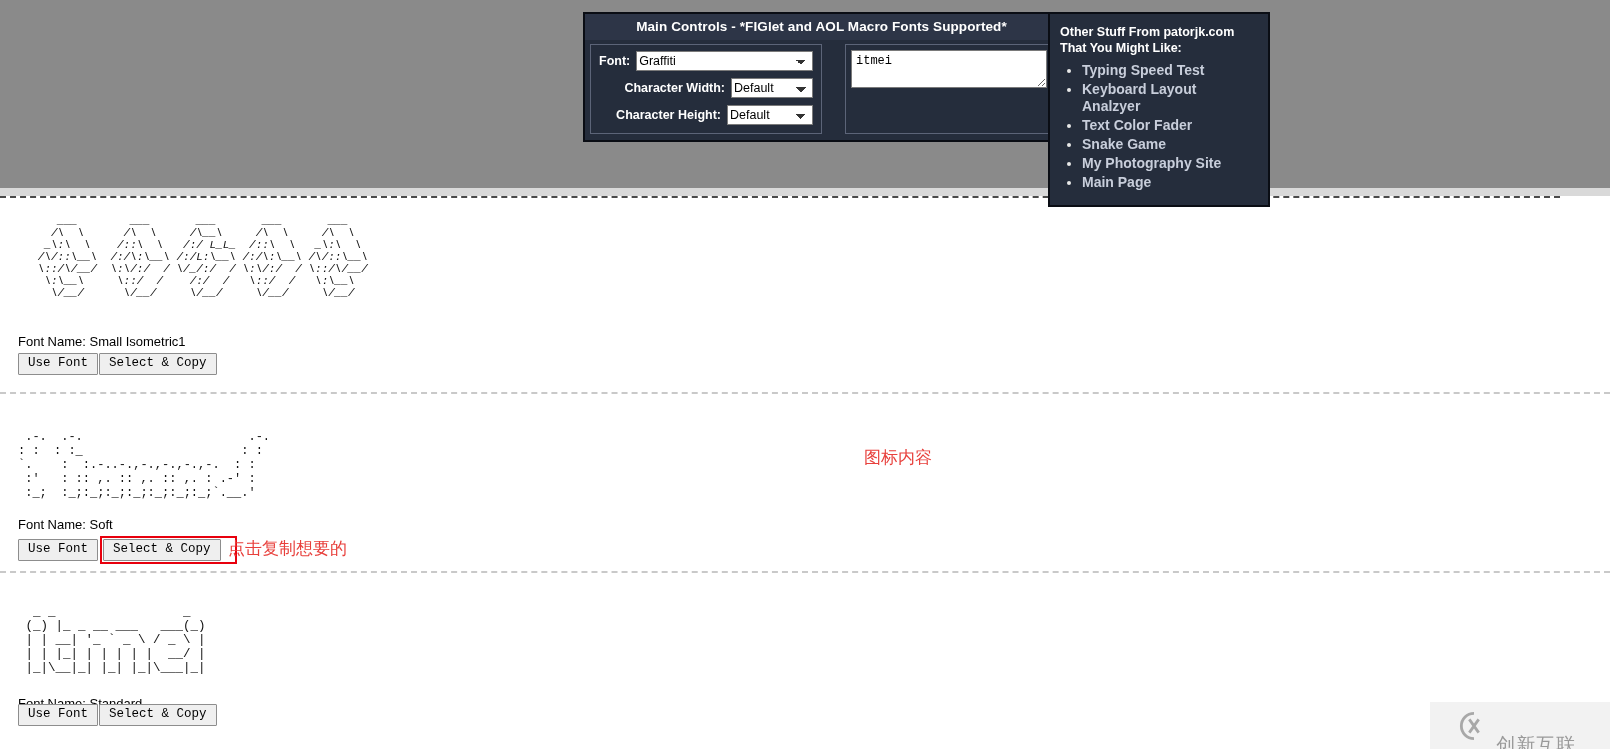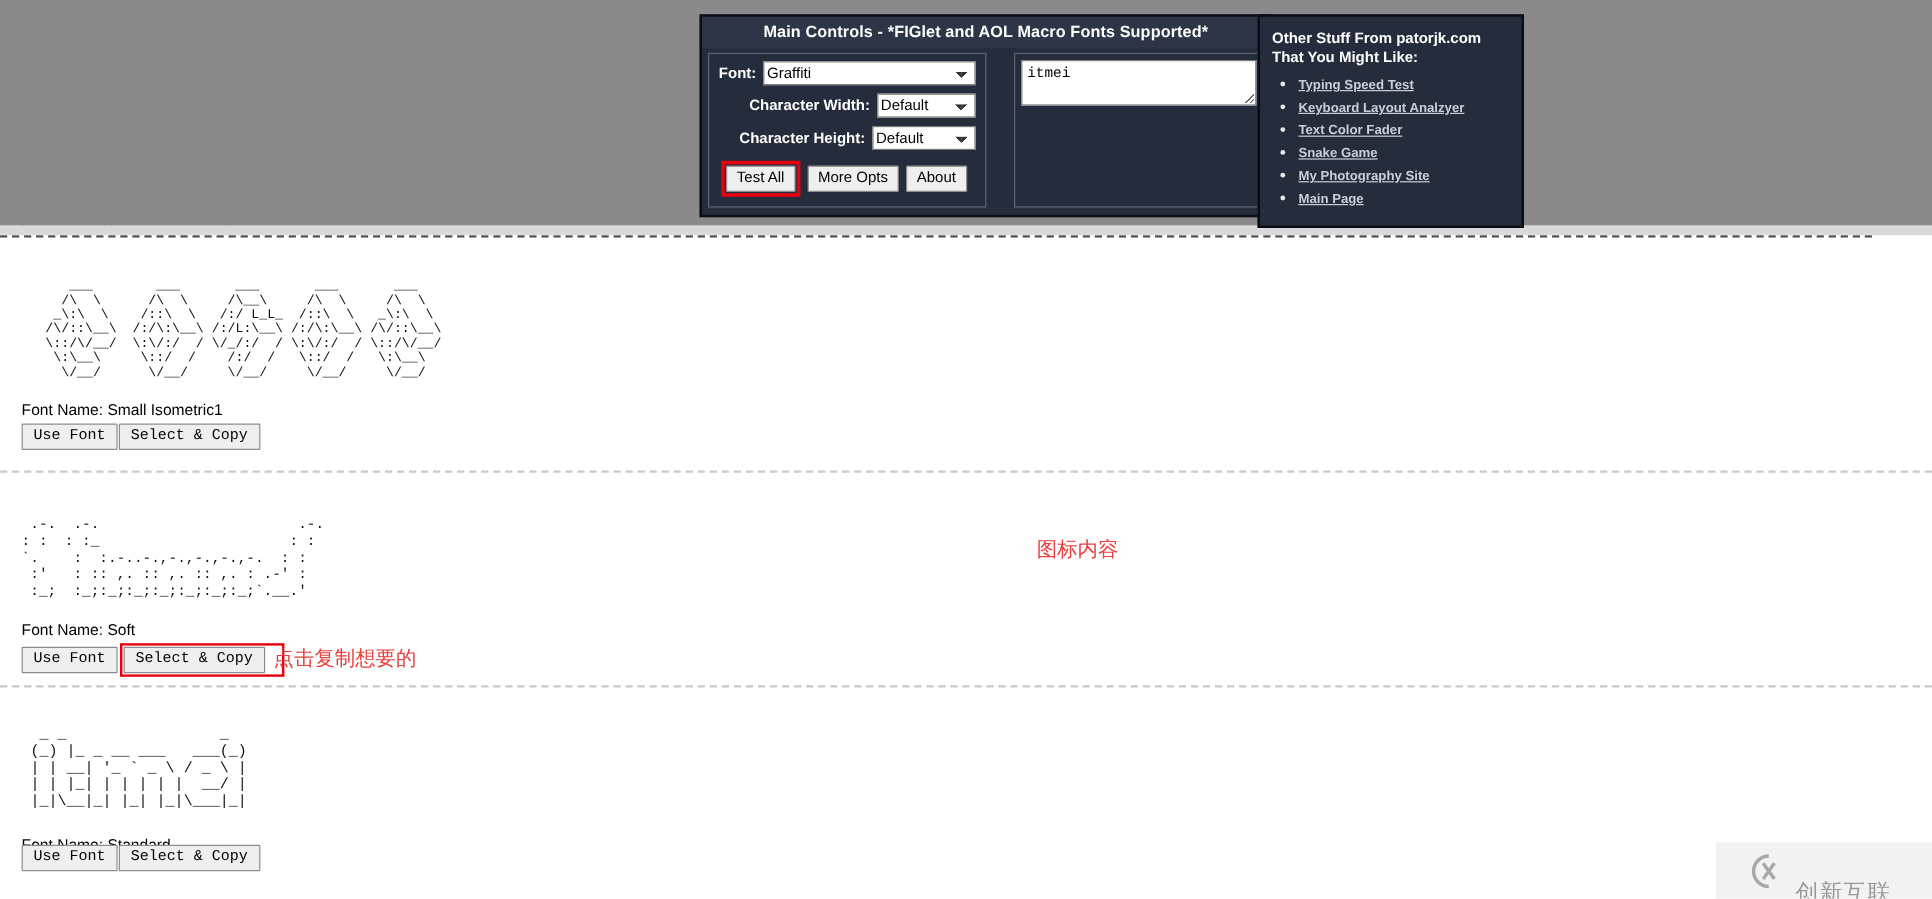--- a/index.html
+++ b/index.html
@@ -178,22 +178,21 @@
   }
   ul.other-list li {
     color: #cfd4de;
     margin-bottom: 2px;
     line-height: 16px;
   }
   ul.other-list li::marker { color: #e8e8e8; }
   .other-link {
     color: #c8cedb;
     font-weight: bold;
-    font-size: 11px;
-    text-decoration: underline;
+    font-size: 14px;
     cursor: pointer;
   }
 
   
   .content {
     position: absolute;
     left: 0; top: 0;
     width: 1610px;
     z-index: 1;
   }
@@ -309,21 +308,21 @@
 
 <div class="content">
 
   <div class="partial-btn-row">
     <div class="partial-btn"></div>
     <div class="partial-btn wide"></div>
   </div>
 
   <div class="divider dark" style="top:196px;"></div>
 
-  <pre class="art-block" style="left:18px; top:222px;">      ___        ___       ___       ___       ___   
+  <pre class="art-block" style="left:18px; top:204px;font-style:italic;">      ___        ___       ___       ___       ___   
      /\  \      /\  \     /\__\     /\  \     /\  \  
     _\:\  \    /::\  \   /:/ L_L_  /::\  \   _\:\  \ 
    /\/::\__\  /:/\:\__\ /:/L:\__\ /:/\:\__\ /\/::\__\
    \::/\/__/  \:\/:/  / \/_/:/  / \:\/:/  / \::/\/__/
     \:\__\     \::/  /    /:/  /   \::/  /   \:\__\  
      \/__/      \/__/     \/__/     \/__/     \/__/  </pre>
   <div class="font-name" style="left:18px; top:334px;">Font Name: Small Isometric1</div>
   <div class="result-btns" style="left:18px; top:353px;">
     <button>Use Font</button>
     <button>Select &amp; Copy</button>
@@ -383,27 +382,20 @@
         </select>
       </div>
 
       <div class="ctl-row">
         <span class="ctl-label">Character Height:</span>
         <select class="ui-select sel-height">
           <option>Default</option>
         </select>
       </div>
 
-      <div class="btn-row">
-        <span class="btn-wrap-hl">
-          <button class="ui-btn">Test All</button>
-        </span>
-        <button class="ui-btn">More Opts</button>
-        <button class="ui-btn">About</button>
-      </div>
 
     </div>
     <div class="mc-right">
       <textarea class="input-area" placeholder="" style="">itmei</textarea>
     </div>
   </div>
 </div>
 
 <div class="other-panel">
   <div class="other-heading">

